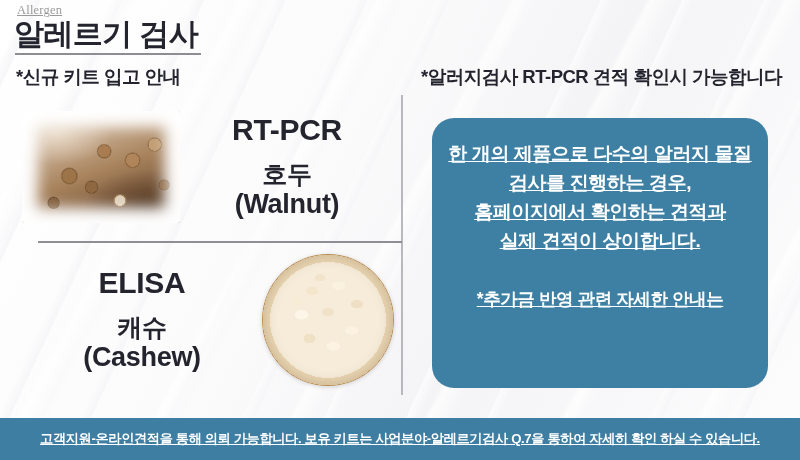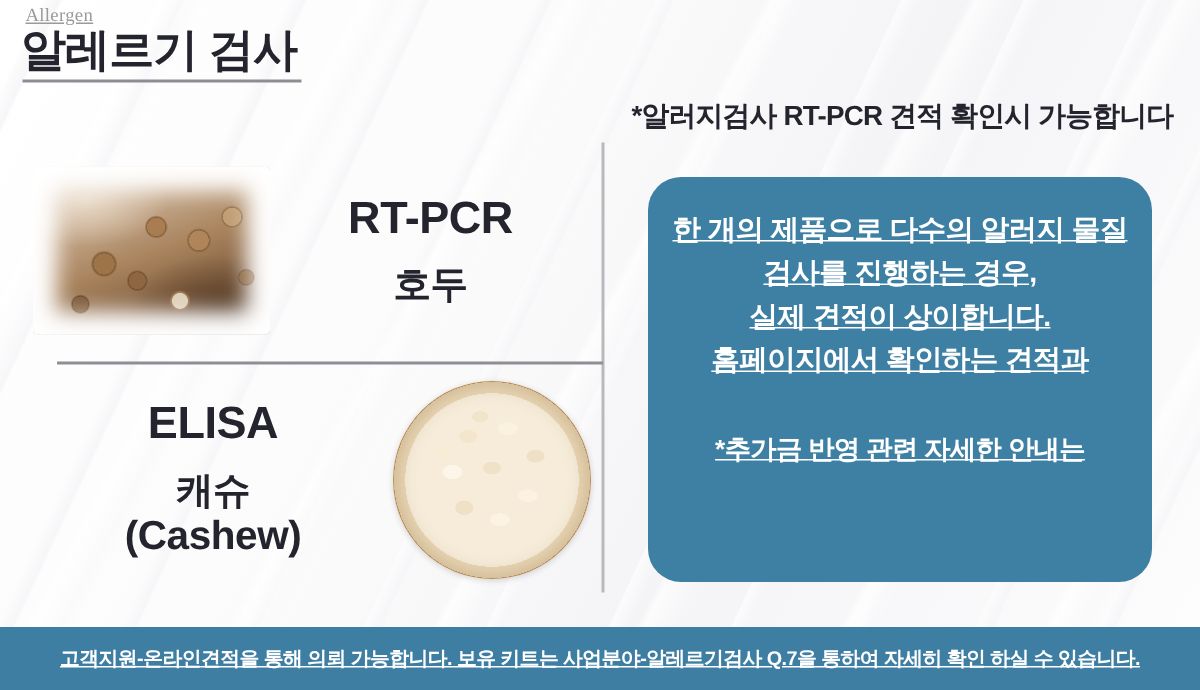--- a/index.html
+++ b/index.html
@@ -295,48 +295,50 @@
 <body>
 
 <div id="slide">
 
   <div class="header">
     <div class="allergen-kicker">Allergen</div>
     <div class="main-title">알레르기 검사</div>
     <div class="title-underline"></div>
   </div>
 
+  <div class="subtitle-left">*신규 키트 입고 안내</div>
 
   <div class="subtitle-right">*알러지검사 RT-PCR 견적 확인시 가능합니다</div>
 
   <div class="v-divider"></div>
   <div class="h-divider"></div>
 
   <div class="card card-walnut">
     <div class="photo photo-walnut"></div>
     <div class="card-label">
       <div class="l1">RT-PCR</div>
       <div class="l2">호두</div>
+      <div class="l3">(Walnut)</div>
     </div>
   </div>
 
   <div class="card card-cashew">
     <div class="card-label">
       <div class="l1">ELISA</div>
       <div class="l2">캐슈</div>
       <div class="l3">(Cashew)</div>
     </div>
     <div class="photo photo-cashew"></div>
   </div>
 
   <div class="notice-box">
     <div class="notice-line">한 개의 제품으로 다수의 알러지 물질</div>
     <div class="notice-line">검사를 진행하는 경우,</div>
+    <div class="notice-line">홈페이지에서 확인하는 견적과</div>
     <div class="notice-line">실제 견적이 상이합니다.</div>
-    <div class="notice-line">홈페이지에서 확인하는 견적과</div>
     <div class="notice-gap"></div>
     <div class="notice-line small">*추가금 반영 관련 자세한 안내는</div>
   </div>
 
   <div class="footer-bar">
     <div class="footer-text">고객지원-온라인견적을 통해 의뢰 가능합니다.  보유 키트는 사업분야-알레르기검사 Q.7을 통하여 자세히 확인 하실 수 있습니다.</div>
   </div>
 
 </div>
 

